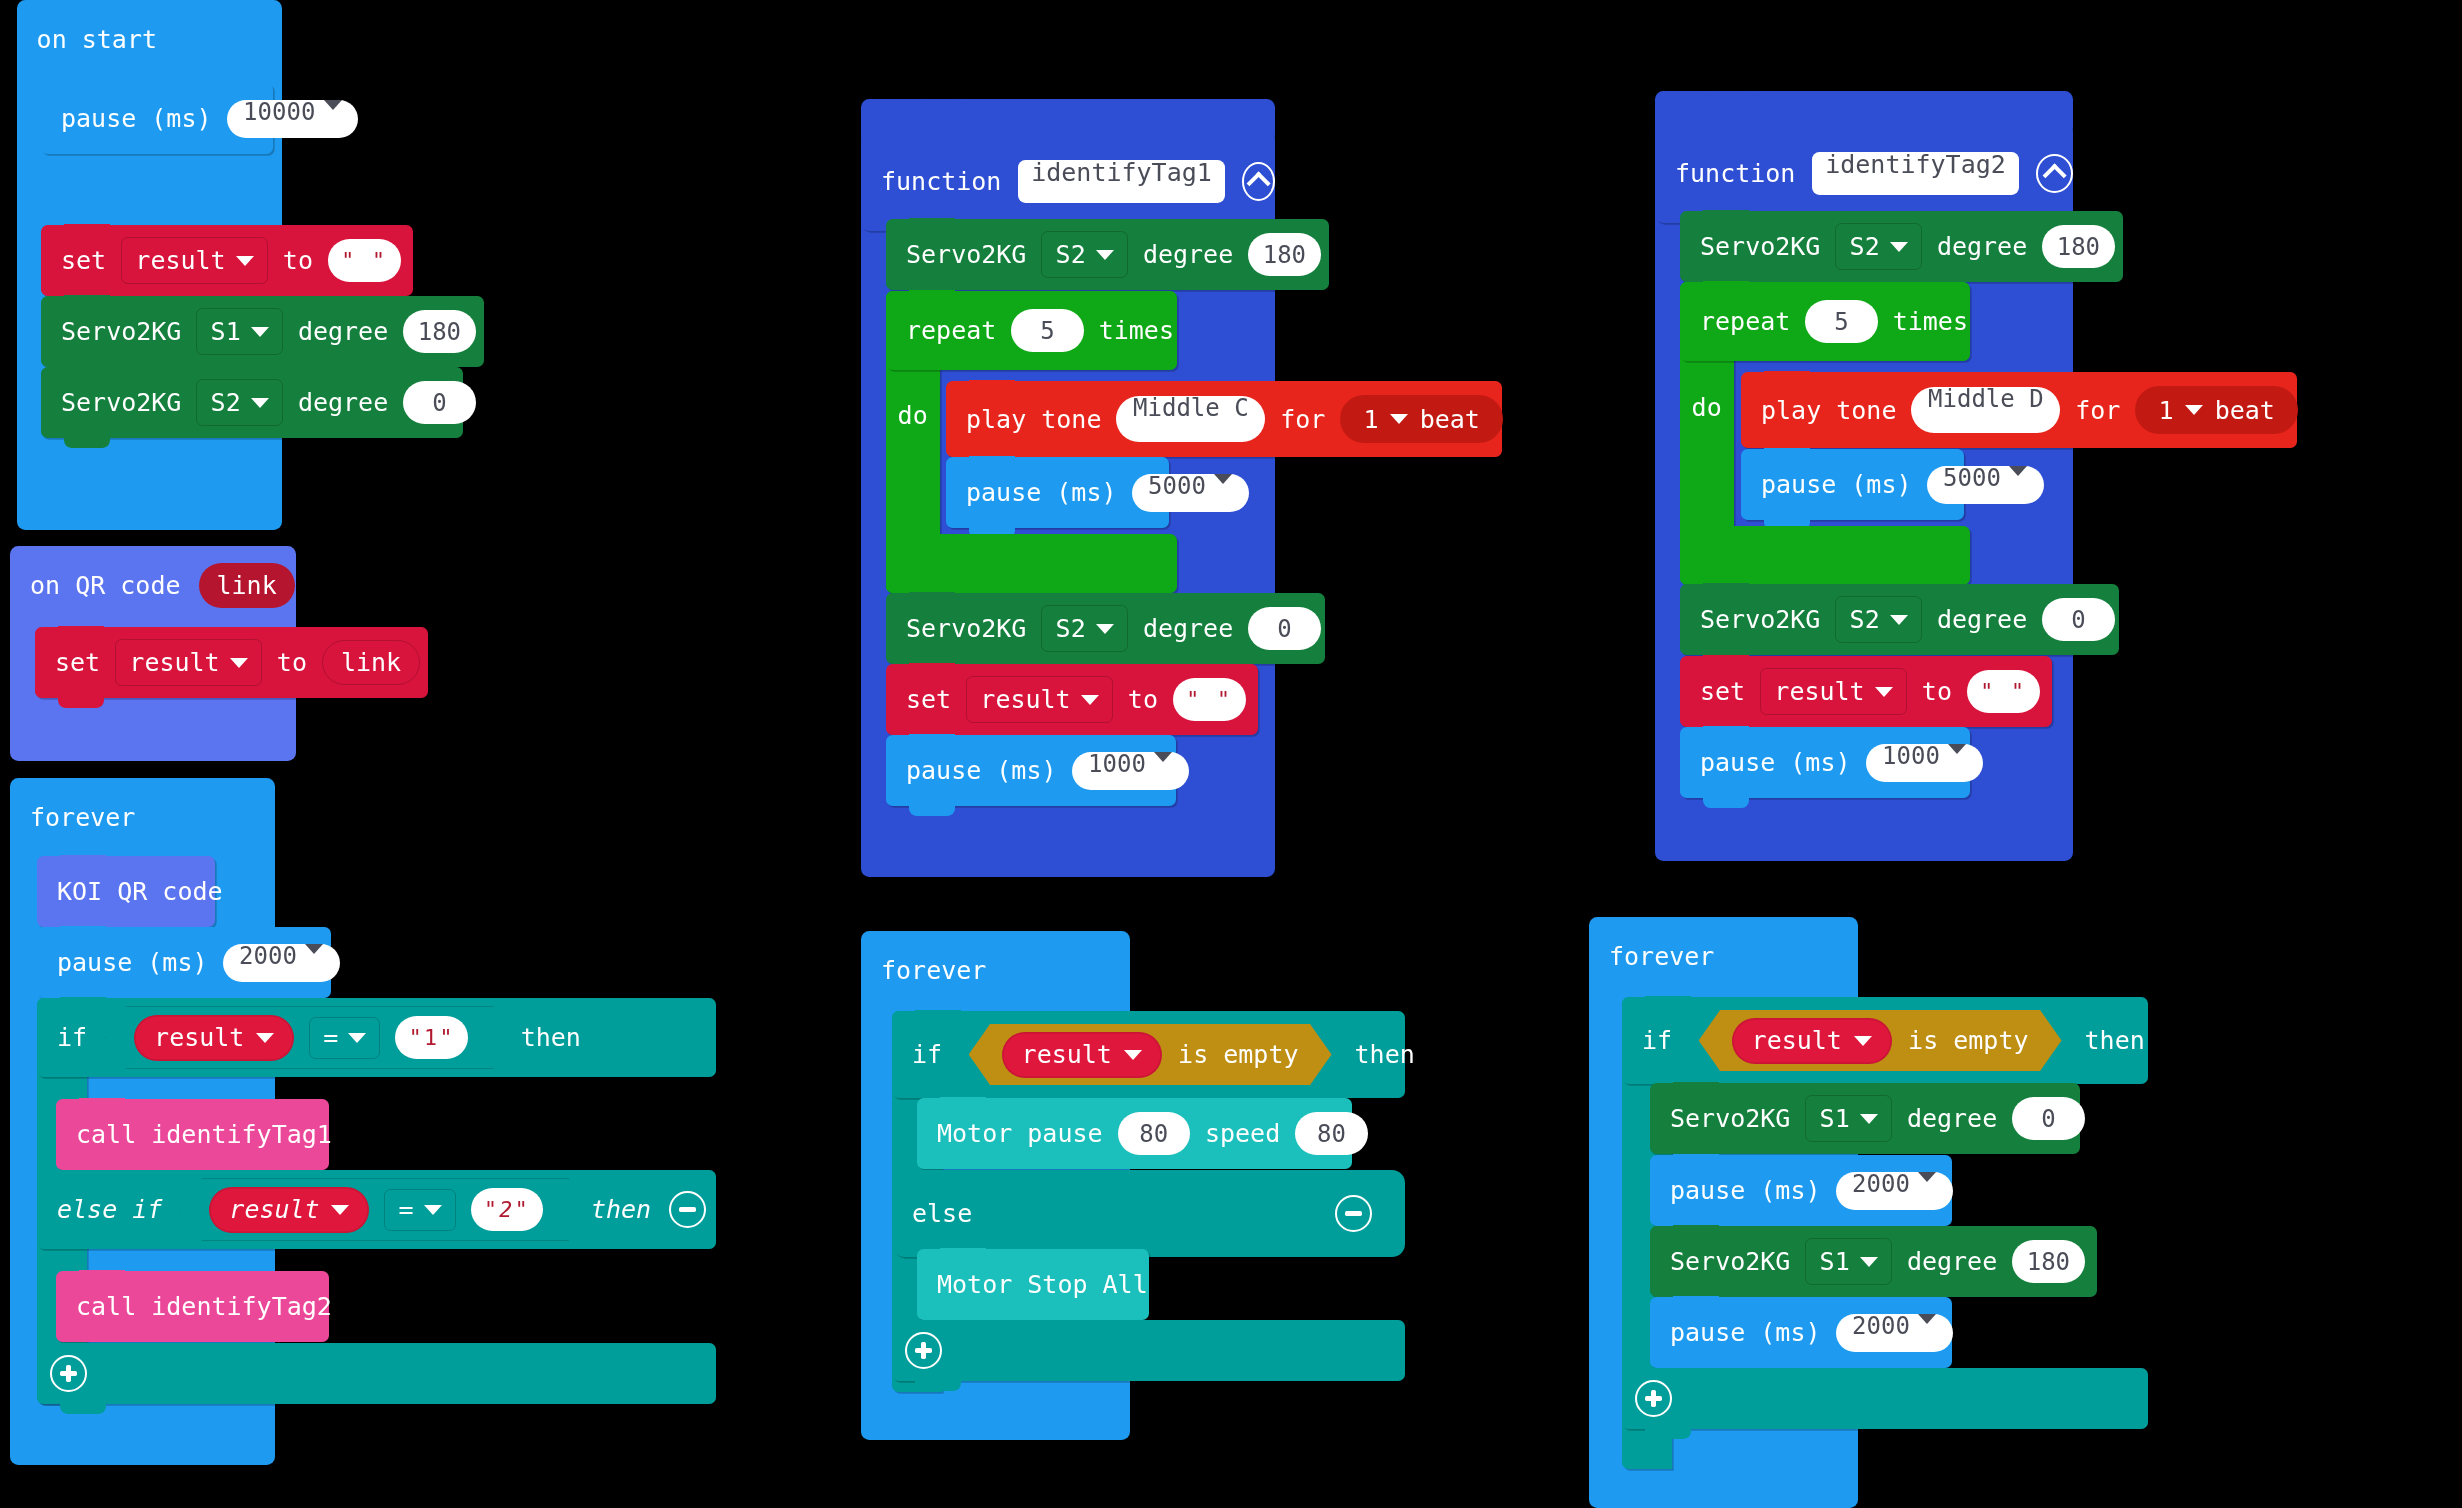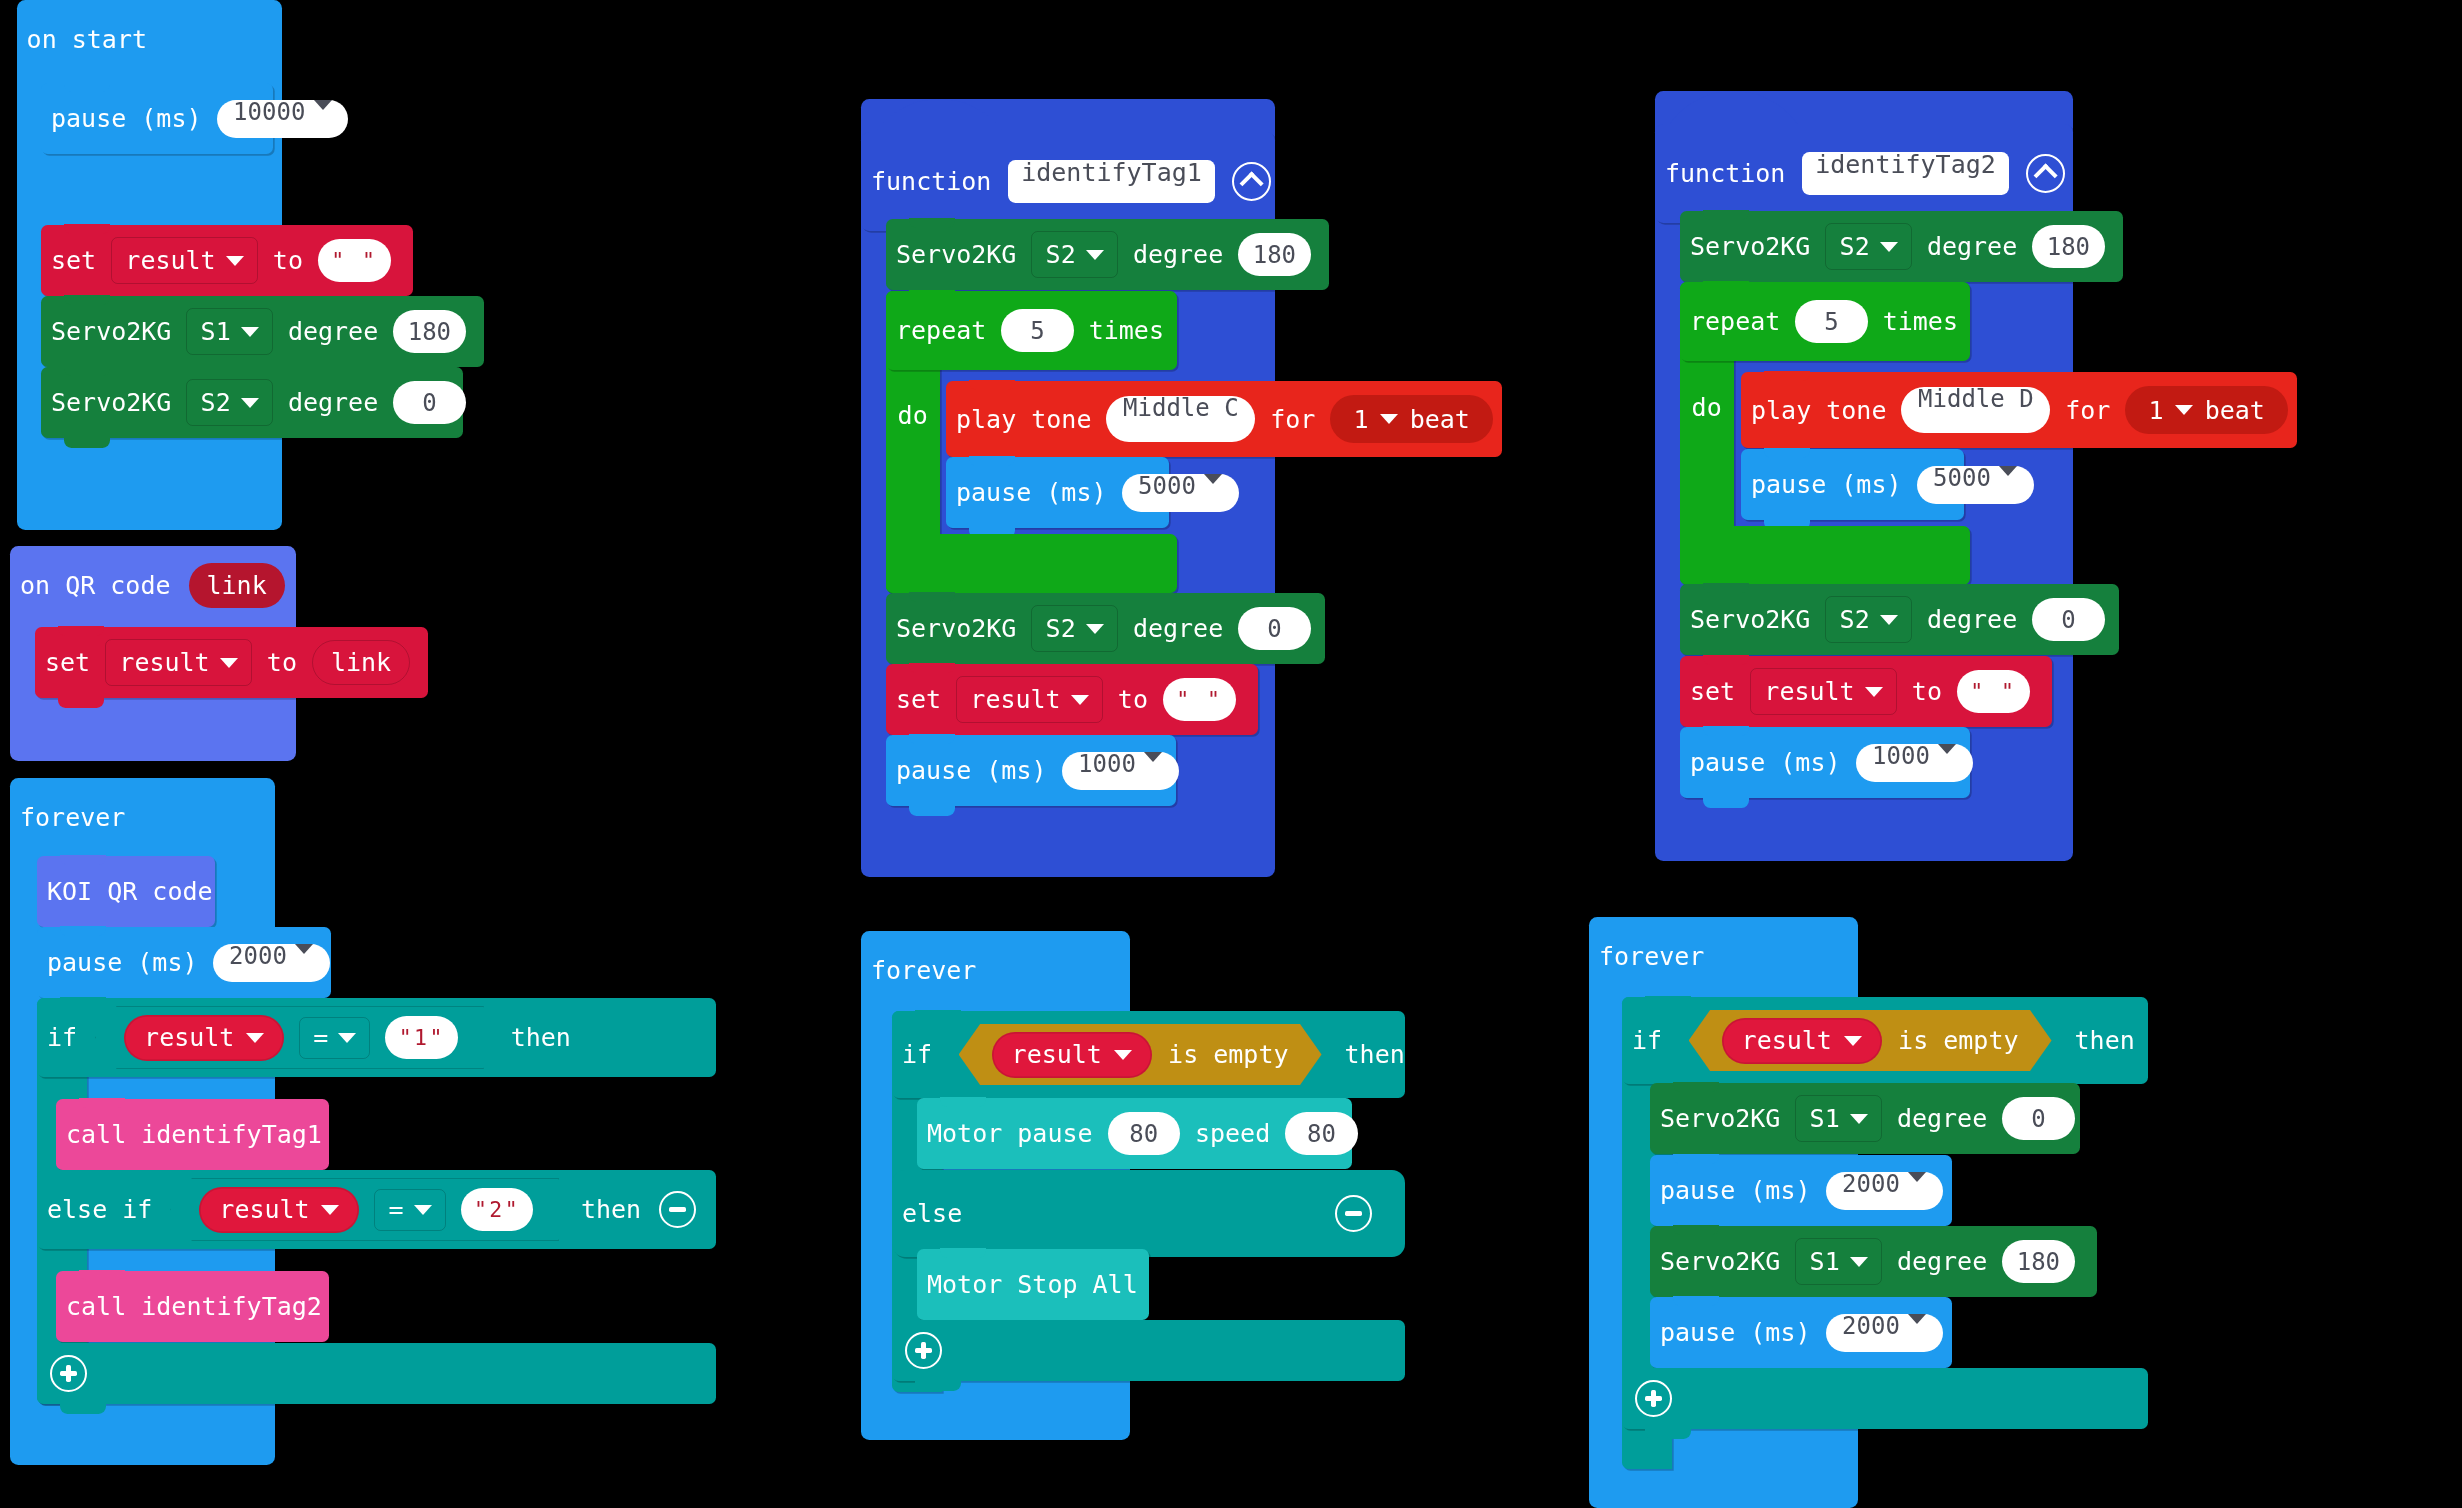--- a/index.html
+++ b/index.html
@@ -4,21 +4,21 @@
 <style>
   html,body{margin:0;padding:0;background:#000;}
   body{
     width:2462px;height:1508px;position:relative;overflow:hidden;
     font-family:"DejaVu Sans Mono","Liberation Mono",monospace;
   }
   .ws{position:absolute;left:0;top:0;width:2462px;height:1508px;}
 
   
   .blk{position:absolute;box-sizing:border-box;color:#fff;font-size:25px;line-height:1;}
-  .row{display:flex;align-items:center;height:100%;padding-left:10px;gap:15px;white-space:nowrap;}
+  .row{display:flex;align-items:center;height:100%;padding-left:20px;gap:15px;white-space:nowrap;}
   .lbl{color:#fff;font-size:25px;letter-spacing:0px;}
 
   
   .notch::before{
     content:"";position:absolute;left:23px;top:-0.8px;width:46px;height:10px;
     background:inherit;border-radius:0 0 7.4px 7.4px;
   }
   
   .bump::after{
     content:"";position:absolute;left:23px;bottom:-10px;width:46px;height:10px;
@@ -223,21 +223,21 @@
     <span class="lbl" style="margin-left:26.5px;">then</span>
   </div>
 </div>
 
 <div class="blk c-call sh notch" style="left:56px;top:1099px;width:273px;height:71px;border-radius:6.6px;">
   <div class="row">
     <span class="lbl">call identifyTag1</span>
   </div>
 </div>
 
-<div class="blk c-logic sh" style="left:37px;top:1170px;width:679px;height:79px;border-radius:6.6px;">
+<div class="blk c-logic sh" style="left:37px;top:1170px;width:679px;height:79px;border-radius:6.6px;font-style:italic;">
   <div class="row" style="gap:0;">
     <span class="lbl">else if</span>
     <span class="cmp" style="margin-left:18px;">
       <span class="rep rep-var">
         <span>result</span>
         <span class="caret w"></span>
       </span>
       <span class="fld-box" style="height:40px;">
         <span>=</span>
         <span class="caret w"></span>

